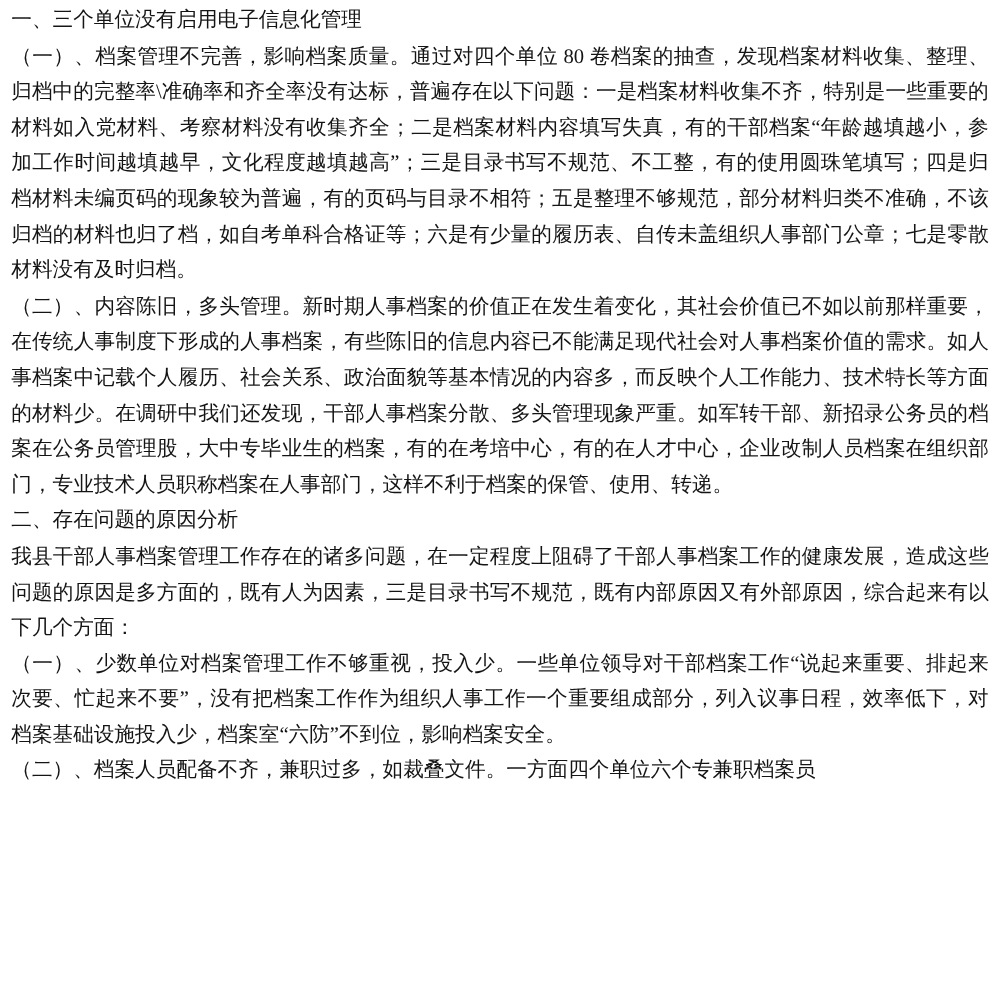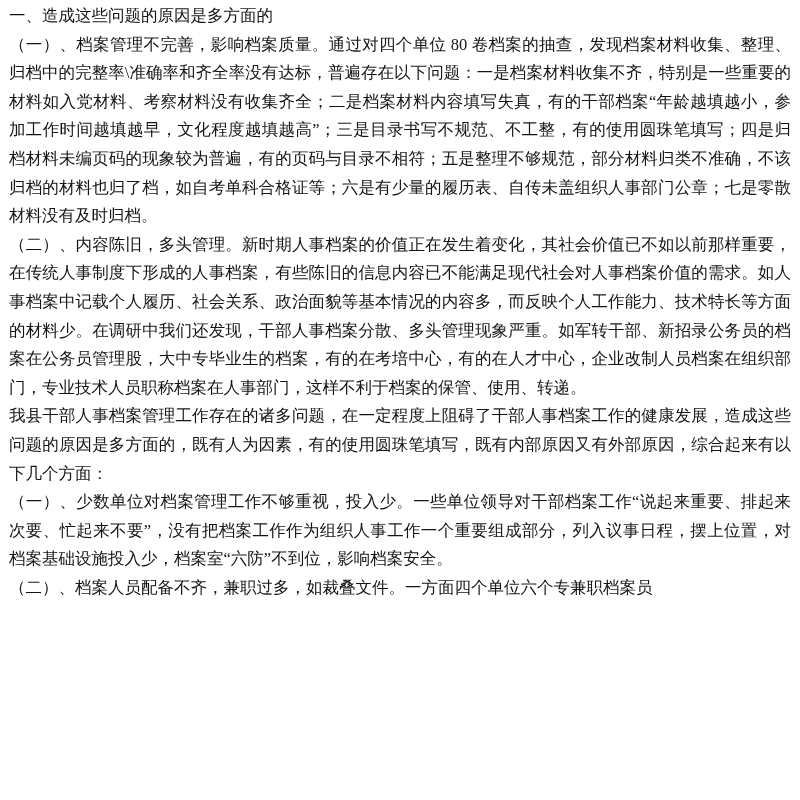--- a/index.html
+++ b/index.html
@@ -32,19 +32,20 @@
     color: #141414;
   }
   .heading {
     text-align: left;
   }
 </style>
 </head>
 <body>
 
 <div class="page">
-  <div class="block heading">一、造成这些问题的原因是多方面的</div>
+  <div class="block heading">一、三个单位没有启用电子信息化管理</div>
   <div class="block">（一）、档案管理不完善，影响档案质量。通过对四个单位 80 卷档案的抽查，发现档案材料收集、整理、归档中的完整率\准确率和齐全率没有达标，普遍存在以下问题：一是档案材料收集不齐，特别是一些重要的材料如入党材料、考察材料没有收集齐全；二是档案材料内容填写失真，有的干部档案“年龄越填越小，参加工作时间越填越早，文化程度越填越高”；三是目录书写不规范、不工整，有的使用圆珠笔填写；四是归档材料未编页码的现象较为普遍，有的页码与目录不相符；五是整理不够规范，部分材料归类不准确，不该归档的材料也归了档，如自考单科合格证等；六是有少量的履历表、自传未盖组织人事部门公章；七是零散材料没有及时归档。</div>
   <div class="block">（二）、内容陈旧，多头管理。新时期人事档案的价值正在发生着变化，其社会价值已不如以前那样重要，在传统人事制度下形成的人事档案，有些陈旧的信息内容已不能满足现代社会对人事档案价值的需求。如人事档案中记载个人履历、社会关系、政治面貌等基本情况的内容多，而反映个人工作能力、技术特长等方面的材料少。在调研中我们还发现，干部人事档案分散、多头管理现象严重。如军转干部、新招录公务员的档案在公务员管理股，大中专毕业生的档案，有的在考培中心，有的在人才中心，企业改制人员档案在组织部门，专业技术人员职称档案在人事部门，这样不利于档案的保管、使用、转递。</div>
-  <div class="block">我县干部人事档案管理工作存在的诸多问题，在一定程度上阻碍了干部人事档案工作的健康发展，造成这些问题的原因是多方面的，既有人为因素，有的使用圆珠笔填写，既有内部原因又有外部原因，综合起来有以下几个方面：</div>
-  <div class="block">（一）、少数单位对档案管理工作不够重视，投入少。一些单位领导对干部档案工作“说起来重要、排起来次要、忙起来不要”，没有把档案工作作为组织人事工作一个重要组成部分，列入议事日程，摆上位置，对档案基础设施投入少，档案室“六防”不到位，影响档案安全。</div>
+  <div class="block heading">二、存在问题的原因分析</div>
+  <div class="block">我县干部人事档案管理工作存在的诸多问题，在一定程度上阻碍了干部人事档案工作的健康发展，造成这些问题的原因是多方面的，既有人为因素，三是目录书写不规范，既有内部原因又有外部原因，综合起来有以下几个方面：</div>
+  <div class="block">（一）、少数单位对档案管理工作不够重视，投入少。一些单位领导对干部档案工作“说起来重要、排起来次要、忙起来不要”，没有把档案工作作为组织人事工作一个重要组成部分，列入议事日程，效率低下，对档案基础设施投入少，档案室“六防”不到位，影响档案安全。</div>
   <div class="block">（二）、档案人员配备不齐，兼职过多，如裁叠文件。一方面四个单位六个专兼职档案员</div>
 </div>
 
 </body></html>

